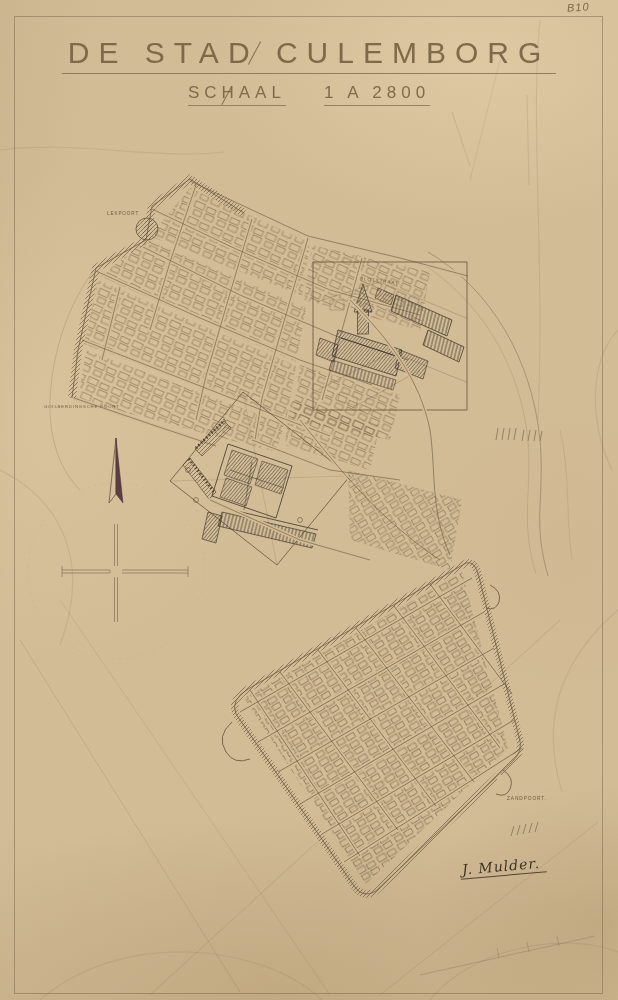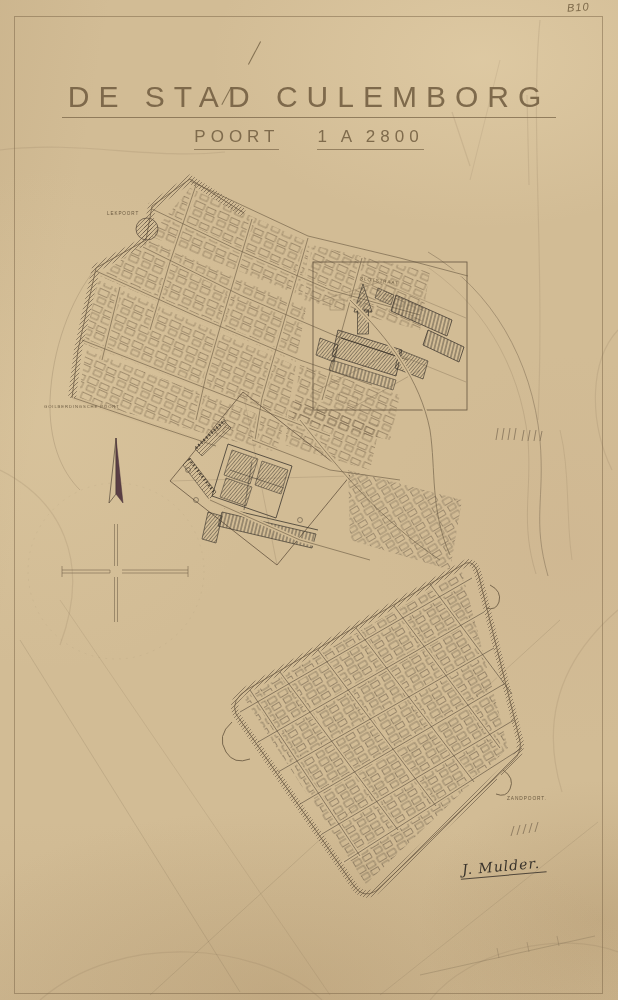--- a/index.html
+++ b/index.html
@@ -13,21 +13,21 @@
       radial-gradient(ellipse 300px 300px at 92% 55%, rgba(205,179,143,.45), transparent 65%),
       radial-gradient(ellipse 520px 260px at 45% 99%, rgba(168,140,100,.30), transparent 70%),
       radial-gradient(ellipse 260px 200px at 97% 92%, rgba(170,142,102,.35), transparent 70%),
       linear-gradient(100deg, rgba(170,144,104,.14), transparent 14%),
       linear-gradient(0deg, rgba(160,132,94,.12), transparent 18%);
   }
   .frame{
     position:absolute;left:14px;top:16px;width:587px;height:976px;
     border:1px solid rgba(122,100,70,.5);pointer-events:none;
   }
-  .title-block{position:absolute;left:0;top:36px;width:618px;text-align:center;color:#847153;margin-top:44px;}
+  .title-block{position:absolute;left:0;top:36px;width:618px;text-align:center;color:#847153;}
   .title-main{
     display:inline-block;font-size:30px;letter-spacing:9px;font-weight:400;
     color:rgba(118,98,68,.92);border-bottom:1.5px solid rgba(122,102,72,.75);
     padding:0 6px 3px 6px;
   }
   .scale-row{margin-top:9px;display:flex;justify-content:center;gap:38px;}
   .scale-word,.scale-val{
     font-size:17px;letter-spacing:5px;color:rgba(118,98,68,.9);
     border-bottom:1.2px solid rgba(122,102,72,.7);padding-bottom:2px;
   }
@@ -291,20 +291,20 @@
   </g>
 </svg>
 
 <div class="frame"></div>
 
 <div class="corner-note">B10</div>
 
 <div class="title-block">
   <span class="title-main">DE STAD CULEMBORG</span>
   <div class="scale-row">
-    <span class="scale-word">POORT</span>
+    <span class="scale-word">SCHAAL</span>
     <span class="scale-val">1 A 2800</span>
   </div>
 </div>
 <div class="pen-slash slash-stad"></div>
 <div class="pen-slash slash-schaal" style="height:20px;"></div>
 
 <div class="signature">J. Mulder.</div>
 
 </body></html>

